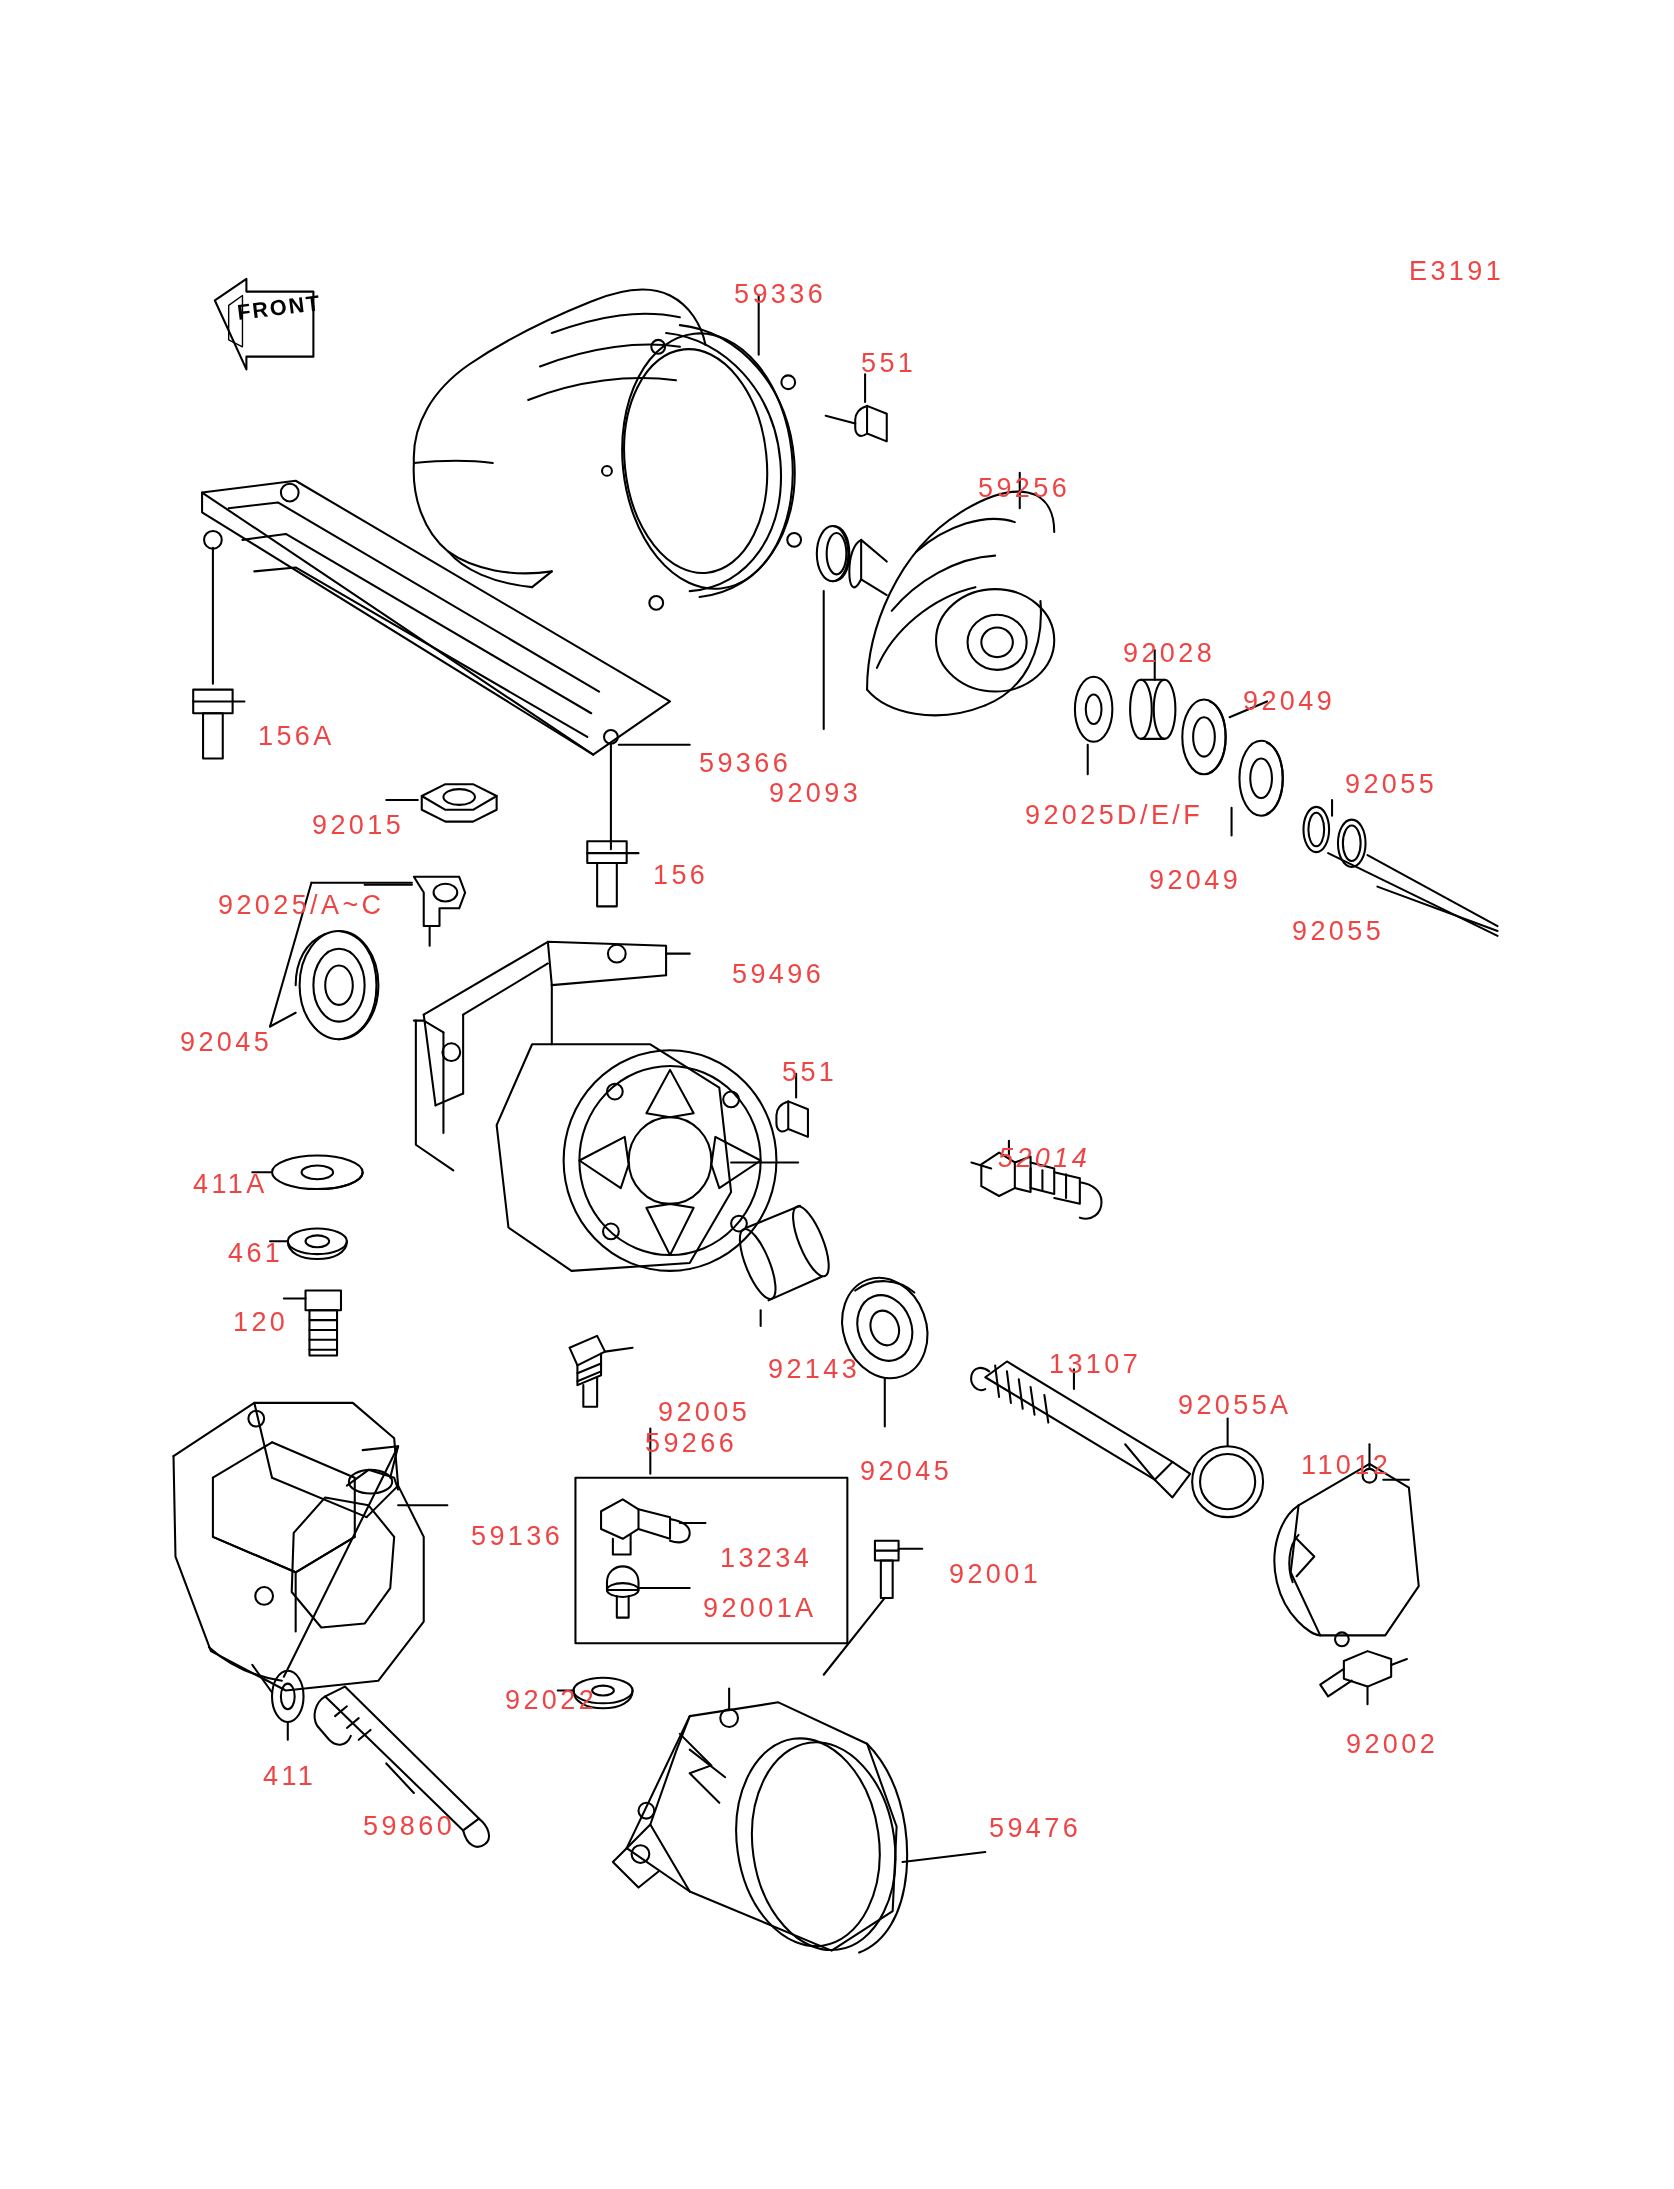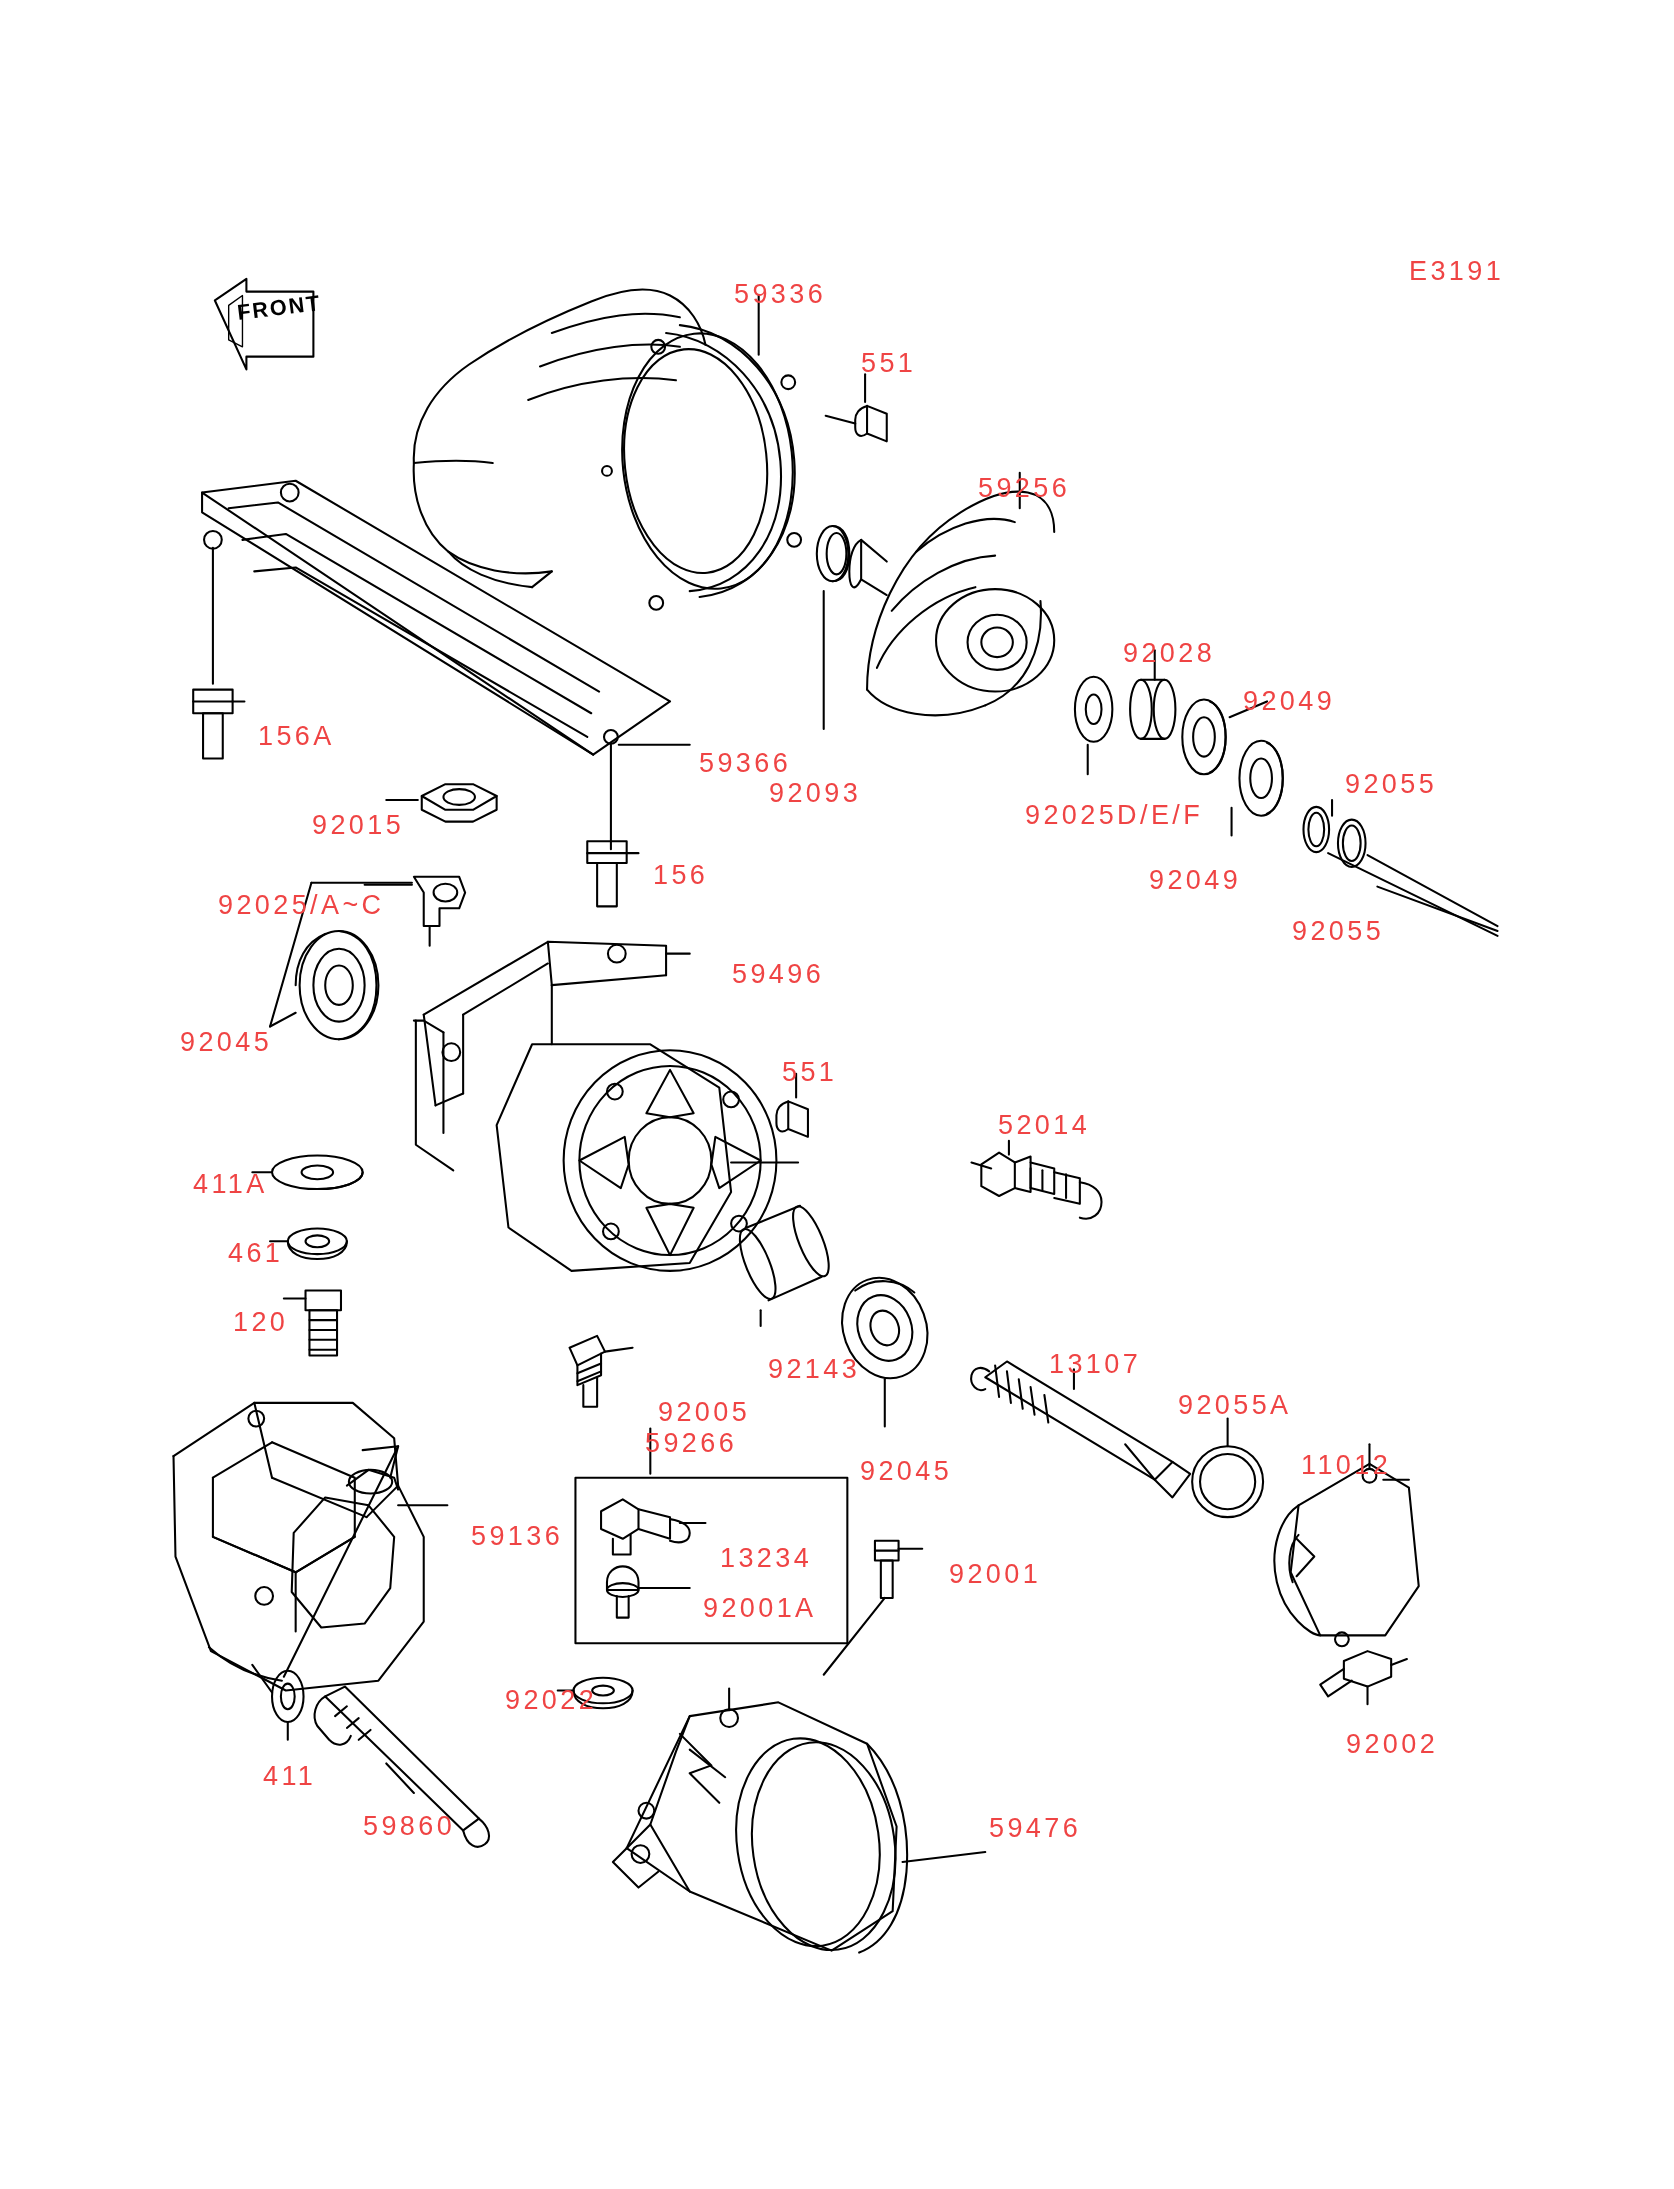--- a/index.html
+++ b/index.html
@@ -434,21 +434,21 @@
       <div class="lbl" style="left: 1345px; top: 769px;">92055</div>
       <div class="lbl" style="left: 1292px; top: 916px;">92055</div>
       <div class="lbl" style="left: 258px; top: 721px;">156A</div>
       <div class="lbl" style="left: 699px; top: 748px;">59366</div>
       <div class="lbl" style="left: 312px; top: 810px;">92015</div>
       <div class="lbl" style="left: 653px; top: 860px;">156</div>
       <div class="lbl" style="left: 218px; top: 890px;">92025/A~C</div>
       <div class="lbl" style="left: 732px; top: 959px;">59496</div>
       <div class="lbl" style="left: 180px; top: 1027px;">92045</div>
       <div class="lbl" style="left: 782px; top: 1057px;">551</div>
-      <div class="lbl" style="left: 998px; top: 1110px;">52014</div>
+      <div class="lbl" style="left: 998px; top: 1143px; font-style: italic;">52014</div>
       <div class="lbl" style="left: 193px; top: 1169px;">411A</div>
       <div class="lbl" style="left: 222px; top: 1238px; margin-left: 6px;">461</div>
       <div class="lbl" style="left: 233px; top: 1307px;">120</div>
       <div class="lbl" style="left: 748px; top: 1354px; margin-left: 20px;">92143</div>
       <div class="lbl" style="left: 860px; top: 1456px;">92045</div>
       <div class="lbl" style="left: 1049px; top: 1349px;">13107</div>
       <div class="lbl" style="left: 1178px; top: 1390px;">92055A</div>
       <div class="lbl" style="left: 1301px; top: 1450px;">11012</div>
       <div class="lbl" style="left: 658px; top: 1397px;">92005</div>
       <div class="lbl" style="left: 645px; top: 1428px;">59266</div>

